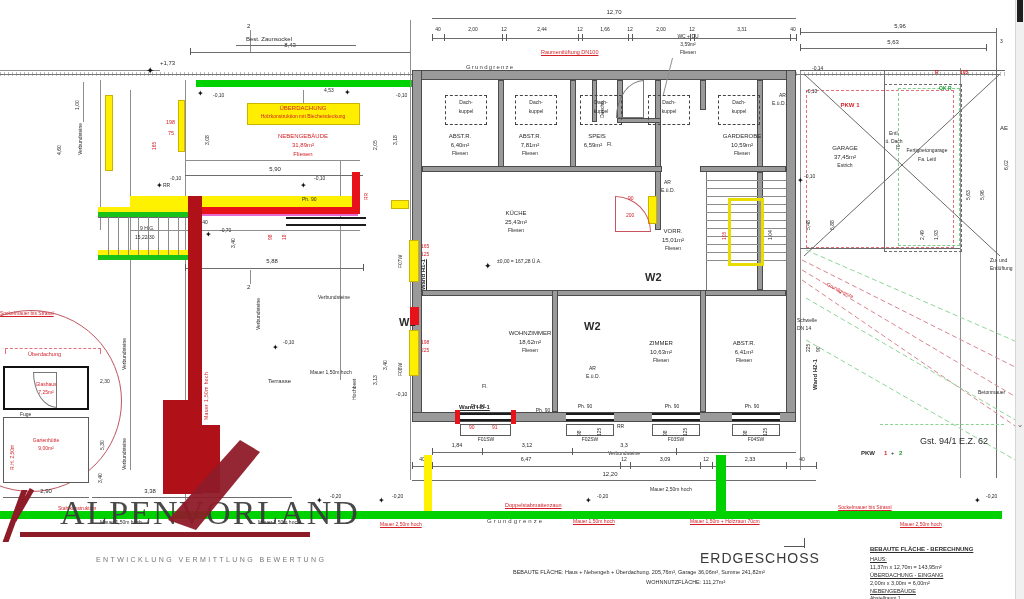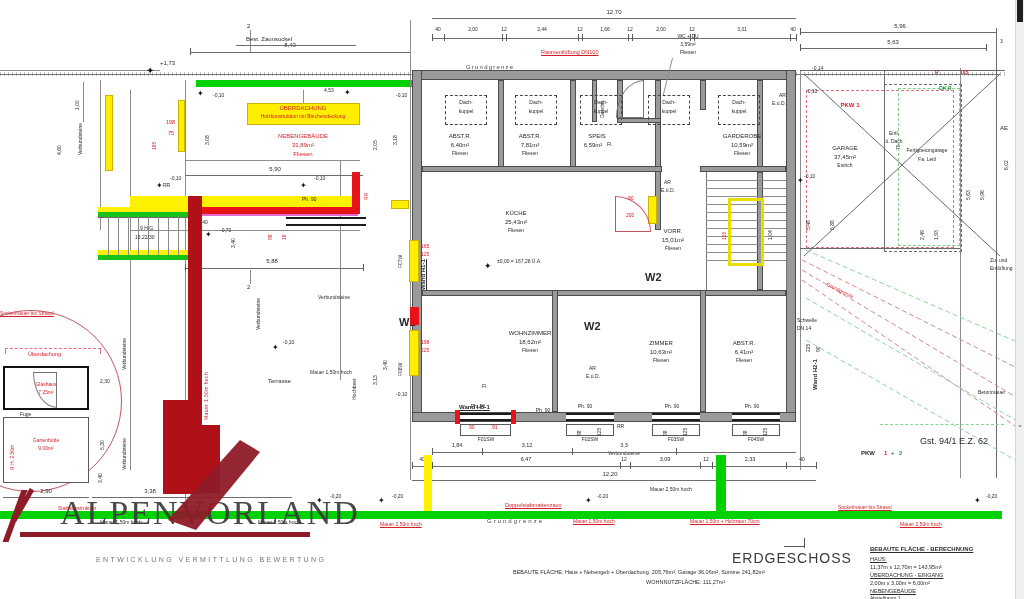--- a/index.html
+++ b/index.html
@@ -528,21 +528,21 @@
   <div class="txt t5 redu" style="left:380px;top:522px;">Mauer 2,50m hoch</div>
   <div class="txt t5 redu" style="left:573px;top:519px;">Mauer 1,50m hoch</div>
   <div class="txt t5 redu" style="left:690px;top:519px;">Mauer 1,50m + Holzzaun 70cm</div>
   <div class="txt t5 redu" style="left:838px;top:505px;">Sockelmauer bis Strassl</div>
   <div class="txt t5 redu" style="left:900px;top:522px;">Mauer 2,50m hoch</div>
   <div class="txt t5" style="left:258px;top:520px;">Mauer 2,50m hoch</div>
 
   <div class="txt t9" style="left:920px;top:437px;">Gst. 94/1   E.Z. 62</div>
   <div class="dotline-g" style="left:880px;top:424px;width:124px;"></div>
 
-  <div class="txt t14" style="left:732px;top:551px;letter-spacing:1px;color:#3a3a3a;">ERDGESCHOSS</div>
+  <div class="txt t14" style="left:700px;top:551px;letter-spacing:1px;color:#3a3a3a;">ERDGESCHOSS</div>
   <div class="ln h" style="left:784px;top:546px;width:20px;background:#555;"></div>
   <div class="ln v" style="left:804px;top:538px;height:10px;background:#555;"></div>
   <div class="txt t55" style="left:513px;top:570px;">BEBAUTE FLÄCHE: Haus + Nebengeb + Überdachung. 205,76m², Garage 36,06m², Summe 241,82m²</div>
   <div class="txt t55" style="left:646px;top:580px;">WOHNNUTZFLÄCHE: 111,27m²</div>
 
   <div>
     <div class="txt t6" style="left:870px;top:546px;font-weight:bold;text-decoration:underline;">BEBAUTE FLÄCHE - BERECHNUNG</div>
     <div class="txt t55" style="left:870px;top:557px;text-decoration:underline;">HAUS:</div>
     <div class="txt t55" style="left:870px;top:565px;">11,37m x 12,70m = 143,95m²</div>
     <div class="txt t55" style="left:870px;top:573px;text-decoration:underline;">ÜBERDACHUNG - EINGANG</div>

